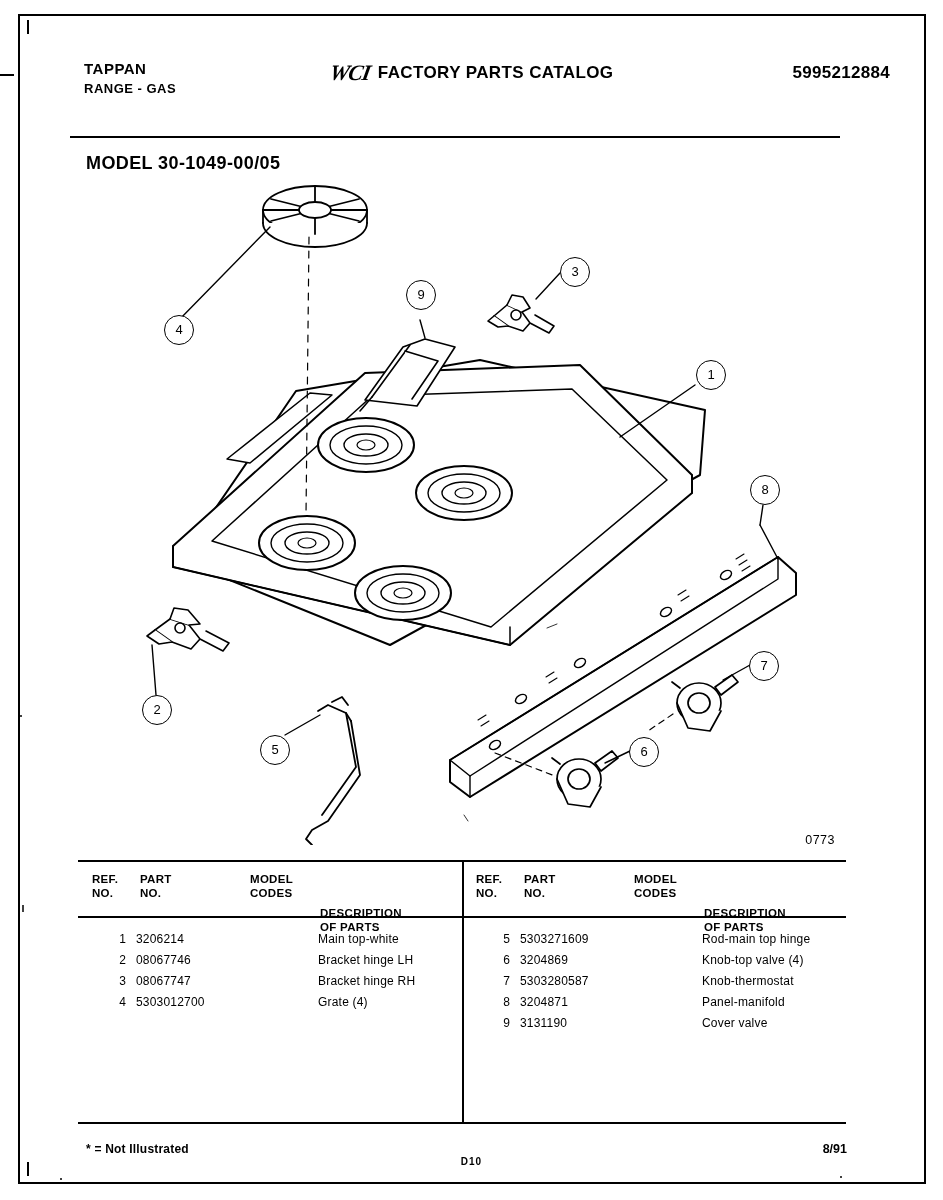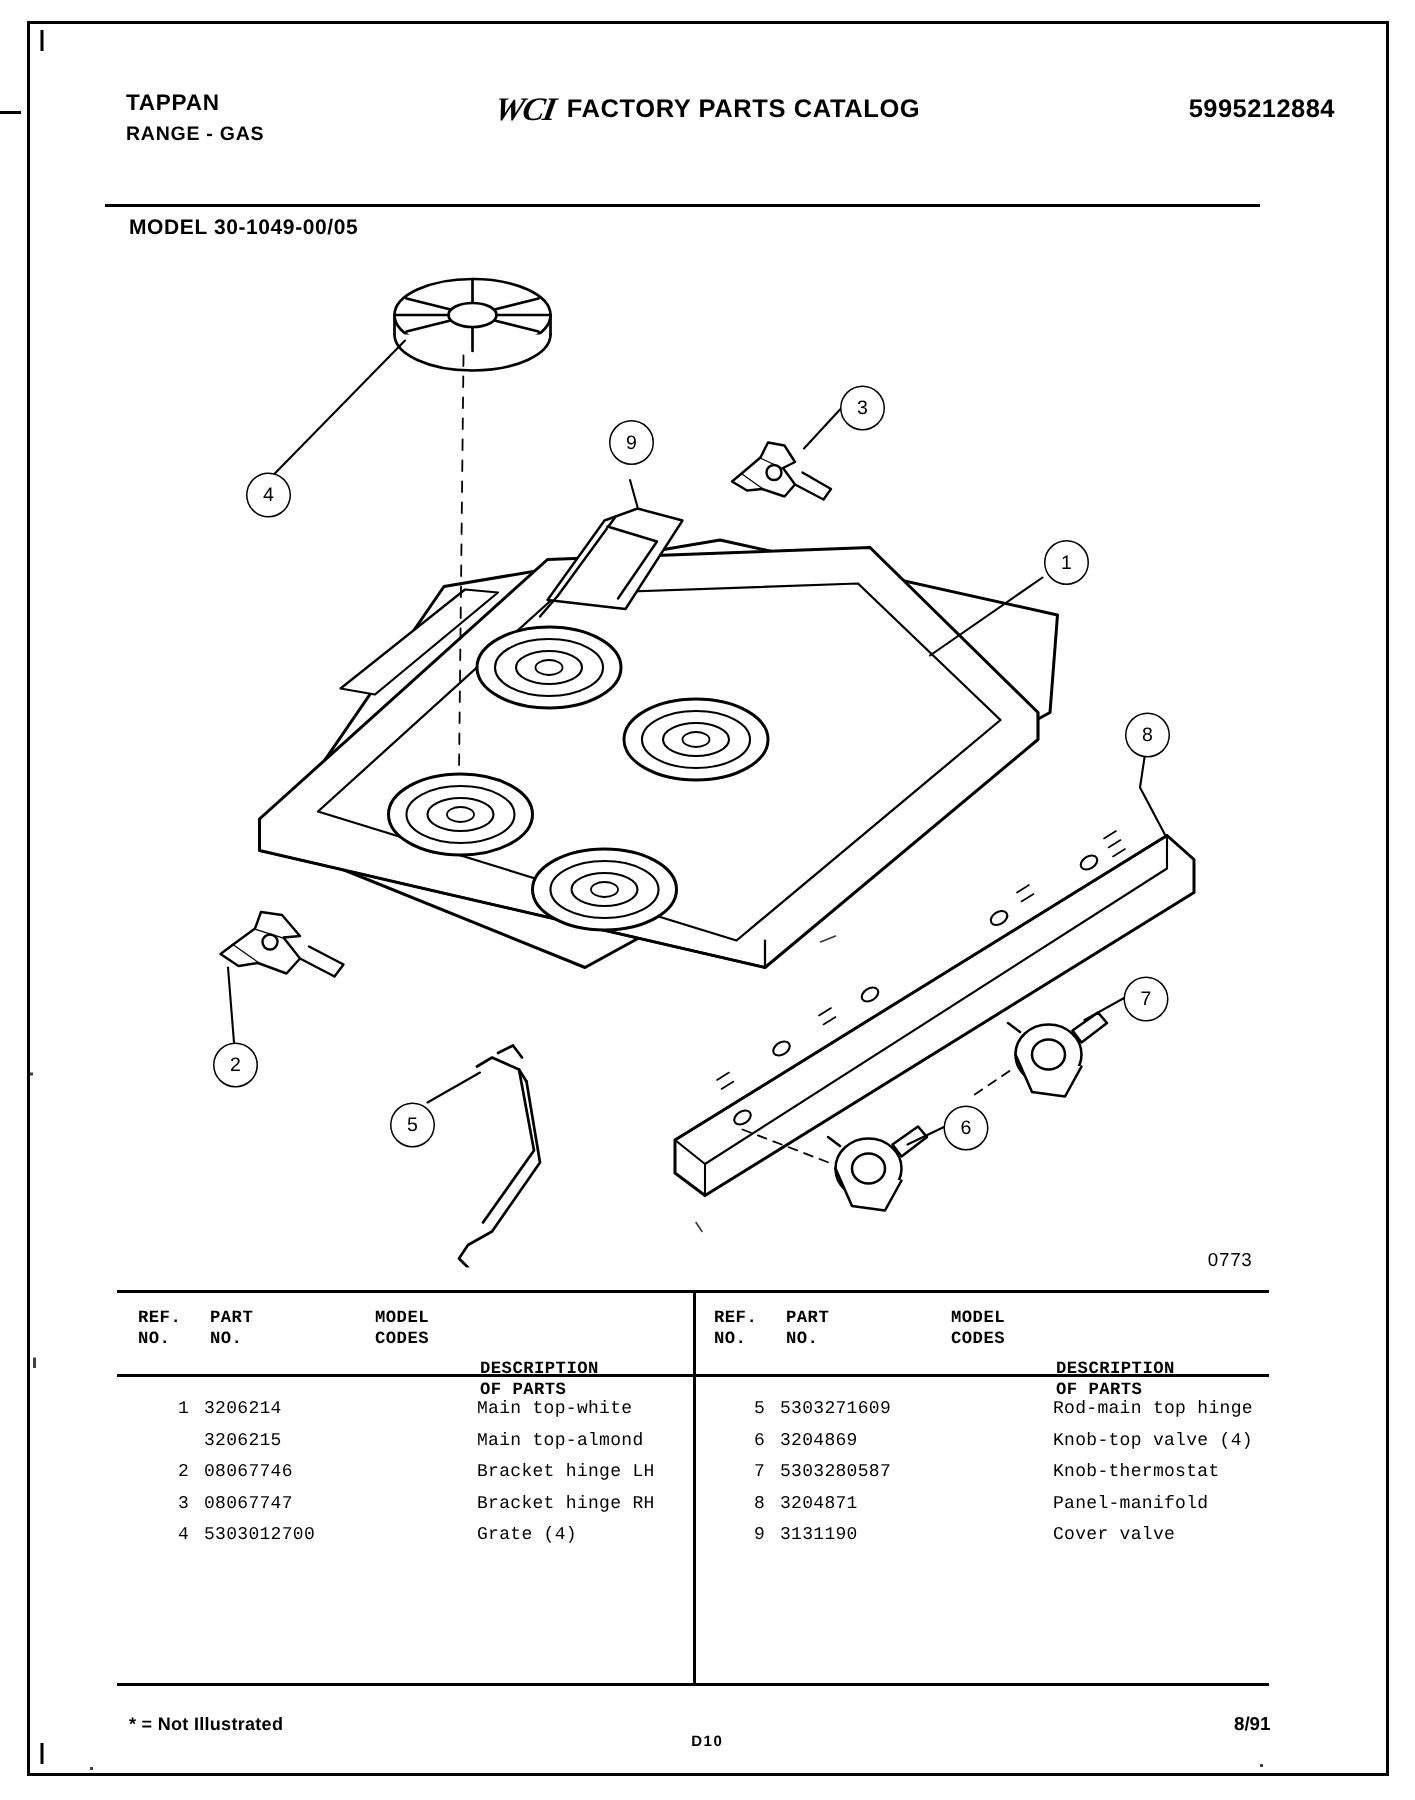--- a/index.html
+++ b/index.html
@@ -89,22 +89,22 @@
     position: absolute;
     left: 70px;
     top: 136px;
     width: 770px;
     height: 2px;
     background: #000;
   }
   .model-line {
     position: absolute;
     left: 86px;
-    top: 143px;
-    font-size: 14px;
+    top: 153px;
+    font-size: 18px;
     font-weight: bold;
     letter-spacing: 0.4px;
   }
 
   
   .illus {
     position: absolute;
     left: 60px;
     top: 175px;
     width: 830px;
@@ -144,21 +144,20 @@
     top: 0;
     width: 1.5px;
     height: 262px;
     background: #000;
   }
   .col {
     position: absolute;
     top: 0;
     width: 384px;
     height: 324px;
-    font-family: Liberation Mono, monospace;
   }
   .col.left { left: 0; }
   .col.right { left: 384px; }
 
   .hdr {
     position: absolute;
     font-size: 11.5px;
     font-weight: bold;
     line-height: 14px;
     letter-spacing: 0.3px;
@@ -445,26 +444,20 @@
       </div>
 
       <div class="rows">
         <div class="row">
           <span class="cell-ref">1</span>
           <span class="cell-part">3206214</span>
           <span class="cell-model"></span>
           <span class="cell-desc">Main top-white</span>
         </div>
         <div class="row">
-          <span class="cell-ref"></span>
-          <span class="cell-part">3206215</span>
-          <span class="cell-model"></span>
-          <span class="cell-desc">Main top-almond</span>
-        </div>
-        <div class="row">
           <span class="cell-ref">2</span>
           <span class="cell-part">08067746</span>
           <span class="cell-model"></span>
           <span class="cell-desc">Bracket hinge LH</span>
         </div>
         <div class="row">
           <span class="cell-ref">3</span>
           <span class="cell-part">08067747</span>
           <span class="cell-model"></span>
           <span class="cell-desc">Bracket hinge RH</span>

